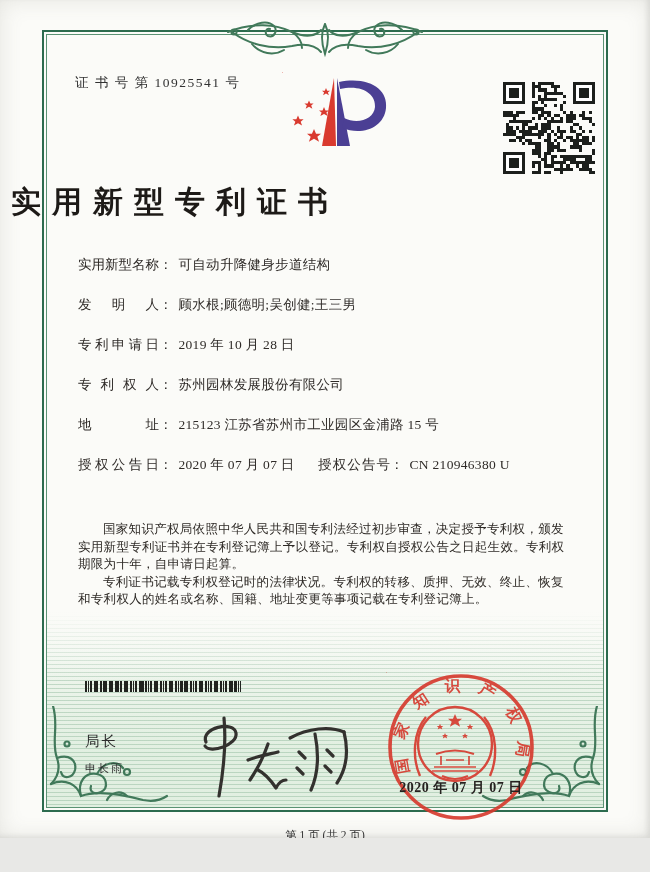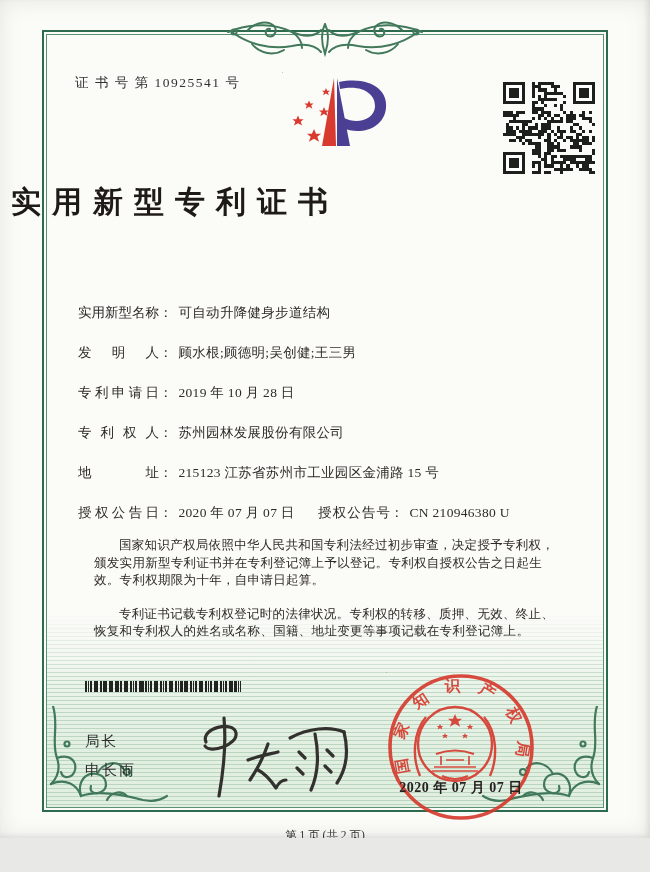--- a/index.html
+++ b/index.html
@@ -31,39 +31,39 @@
   .flourish.br{right:47px;transform:scaleX(-1);}
   
   .certno{position:absolute;left:75px;top:74px;font-size:13.5px;letter-spacing:1.5px;color:#323232;}
   .logo{position:absolute;left:282px;top:72px;width:114px;height:98px;}
   .qr{position:absolute;left:503px;top:82px;width:92px;height:92px;}
   .title{
     position:absolute;left:0;right:0;top:182px;text-align:left;
     font-size:30px;font-weight:600;letter-spacing:11px;text-indent:11px;color:#1d1a17;
   }
   
-  .fields{position:absolute;left:78px;top:256px;width:496px;font-size:13.5px;margin-top:48px;}
+  .fields{position:absolute;left:78px;top:256px;width:496px;font-size:13.5px;}
   .frow{height:40px;white-space:nowrap;position:relative;}
   .frow .lab{display:inline-block;width:81px;text-align:justify;text-align-last:justify;vertical-align:top;}
   .frow .val{margin-left:6px;letter-spacing:.3px;}
   .frow .pair2{position:absolute;left:240px;top:0;}
   .frow .lab2{display:inline-block;width:72px;text-align:justify;text-align-last:justify;}
   
   .legal{position:absolute;left:78px;top:521px;width:496px;font-size:12.5px;line-height:17.6px;color:#2e2a26;}
-  .legal p{margin:16px;text-indent:2em;letter-spacing:.3px;}
+  .legal p{margin:0;text-indent:2em;letter-spacing:.3px;}
   
   .barcode{
     position:absolute;left:85px;top:681px;width:156px;height:11px;
     background:
       repeating-linear-gradient(90deg,#20231f 0 2px,transparent 2px 5px),
       repeating-linear-gradient(90deg,#20231f 0 1px,transparent 1px 3px),
       repeating-linear-gradient(90deg,transparent 0 6px,#20231f 6px 7px,transparent 7px 13px);
   }
   .director-title{position:absolute;left:85px;top:732px;font-size:14.5px;letter-spacing:2px;color:#2c2c2c;}
-  .director-name{position:absolute;left:85px;top:761px;font-size:15px;letter-spacing:2px;color:#2c2c2c;}
+  .director-name{position:absolute;left:85px;top:761px;font-size:11px;letter-spacing:2px;color:#2c2c2c;}
   .signature{position:absolute;left:182px;top:710px;width:170px;height:92px;}
   .seal{position:absolute;left:386px;top:672px;width:150px;height:150px;}
   .seal-date{
     position:absolute;left:386px;top:779px;width:150px;text-align:center;
     font-size:14px;font-weight:700;letter-spacing:.5px;color:#262220;
   }
   .footer{position:absolute;left:0;right:0;top:828px;text-align:center;font-size:11.5px;color:#333;}
 </style>
 </head>
 <body>

